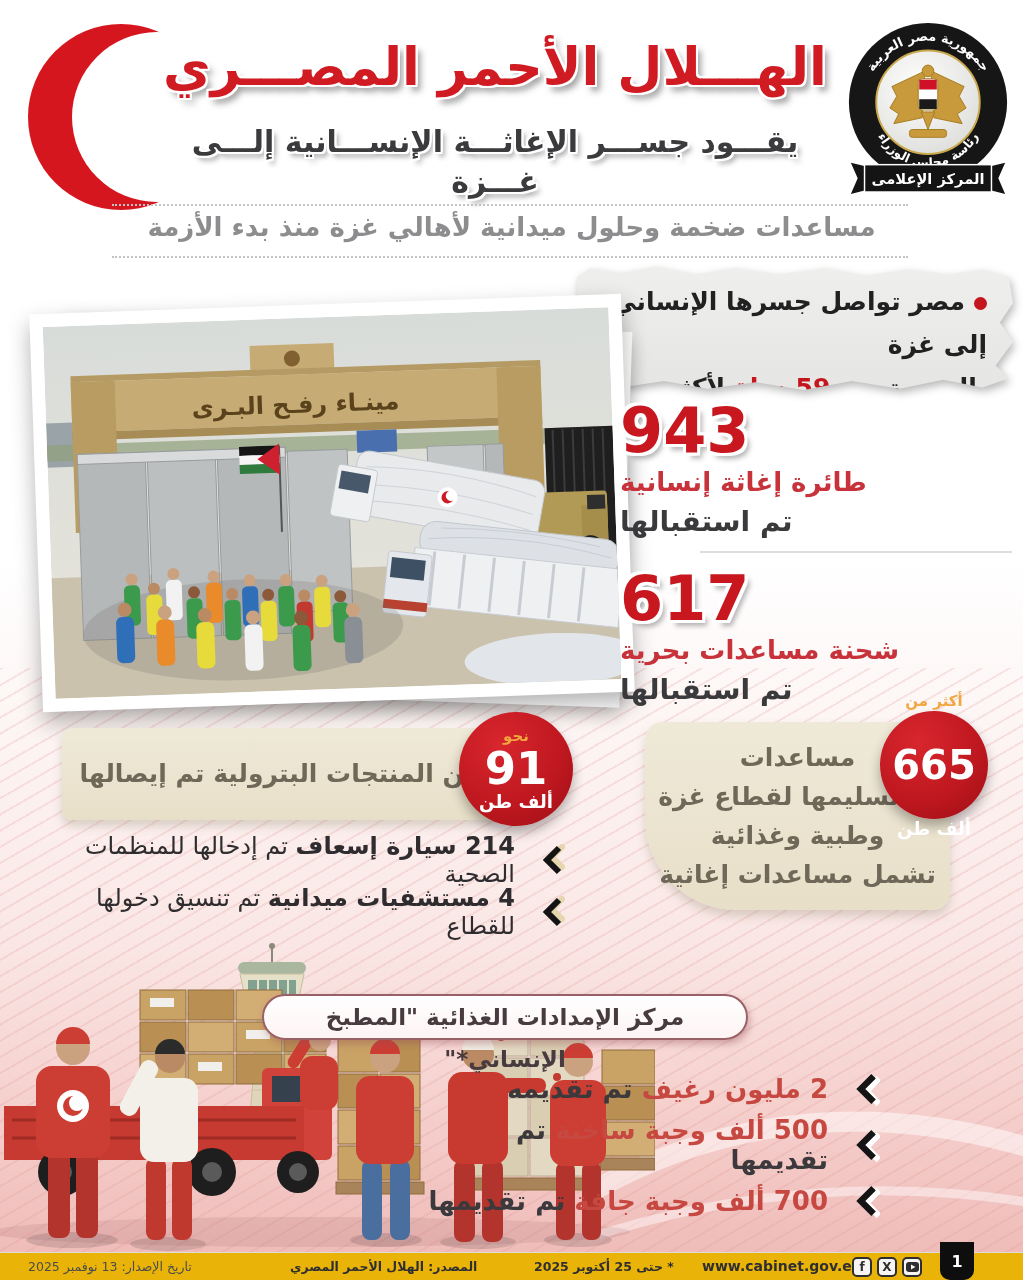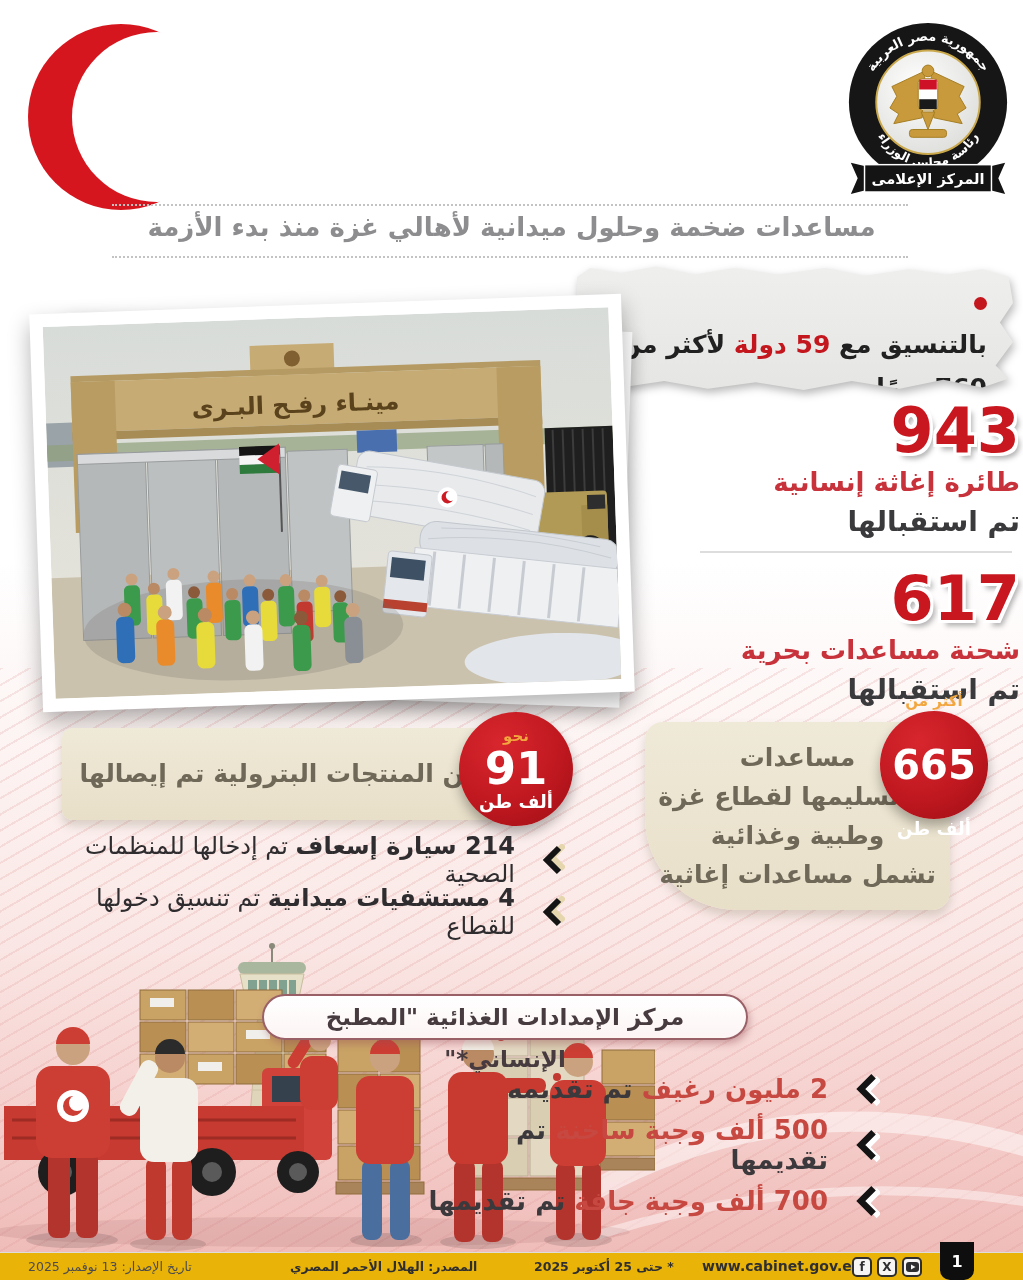--- a/index.html
+++ b/index.html
@@ -32,21 +32,21 @@
   .torn-line { font-size:25px; font-weight:700; color:#212121; line-height:43px; }
   .torn-dot { display:inline-block; width:13px; height:13px; border-radius:50%; background:#c3161d; margin-left:9px; vertical-align:middle; }
   .torn-hl { color:#c3161d; font-weight:800; }
 
   
   .photo-back { position:absolute; left:60px; top:322px; width:566px; height:376px; background:#fff; transform:rotate(2deg); box-shadow:0 8px 18px rgba(0,0,0,.22); }
   .photo-frame { position:absolute; left:36px; top:304px; width:592px; height:398px; background:#fff; padding:13px; transform:rotate(-2deg); box-shadow:0 10px 22px rgba(0,0,0,.3); }
   .photo-frame svg { display:block; width:100%; height:100%; }
 
   
-  .stat { position:absolute; left:620px; width:400px; text-align:right; }
+  .stat { position:absolute; left:620px; width:400px; text-align:left; }
   .stat-number { font-size:62px; font-weight:800; color:#c8171e; line-height:66px;
     text-shadow:-3px -3px 0 #fff, -3px 0 0 #fff, -3px 3px 0 #fff, 0 -3px 0 #fff, 0 3px 0 #fff, 3px -3px 0 #fff, 3px 0 0 #fff, 3px 3px 0 #fff, 5px 6px 5px rgba(90,90,90,.45); }
   .stat-label { font-size:26px; font-weight:700; color:#c8323a; line-height:36px; }
   .stat-sub { font-size:28px; font-weight:600; color:#3a3a3c; line-height:30px; margin-top:7px; }
   .stat-divider { position:absolute; left:700px; top:551px; width:312px; height:0; border-top:2px solid #dedddd; }
 
   
   .beige { position:absolute; background:linear-gradient(180deg,#efe9d8,#e8dfc8); box-shadow:0 6px 10px rgba(120,110,85,.25); color:#6f6858; }
   .box-petrol { left:62px; top:728px; width:436px; height:92px; border-radius:10px; font-size:25px; font-weight:700; line-height:92px; text-align:center; }
   .box-aid { left:645px; top:722px; width:305px; height:188px; border-radius:18px 18px 18px 92px; font-size:25px; font-weight:700; text-align:center; padding-top:16px; line-height:39px; }
@@ -132,28 +132,32 @@
     </text>
     <text font-size="12.5" font-weight="bold" fill="#ffffff" font-family="DejaVu Sans, sans-serif">
       <textPath href="#arcBot" startOffset="50%" text-anchor="middle">رئاسة مجلس الوزراء</textPath>
     </text>
     <polygon points="6,146 22,150 22,174 6,178 13,162" fill="#141414"></polygon>
     <polygon points="164,146 148,150 148,174 164,178 157,162" fill="#141414"></polygon>
     <rect x="20" y="148" width="130" height="28" fill="#141414" stroke="#ffffff" stroke-width="1.5"></rect>
     <text x="85" y="168" font-size="15" font-weight="bold" fill="#ffffff" text-anchor="middle" font-family="DejaVu Sans, sans-serif">المركز الإعلامى</text>
   </svg>
 
+  <div class="title-block">
+    <div class="main-title">الهـــلال الأحمر المصـــري</div>
+    <div class="sub-title">يقـــود جســـر الإغاثـــة الإنســـانية إلـــى غـــزة</div>
+  </div>
 
   <div class="dotline" style="top:204px"></div>
   <div class="tagline">مساعدات ضخمة وحلول ميدانية لأهالي غزة منذ بدء الأزمة</div>
   <div class="dotline" style="top:256px"></div>
 
   <div class="torn-wrap">
     <div class="torn">
-      <div class="torn-line"><span class="torn-dot"></span></div>
+      <div class="torn-line"><span class="torn-dot"></span><span>مصر تواصل جسرها الإنساني إلى غزة</span></div>
       <div class="torn-line"><span>بالتنسيق مع </span><span class="torn-hl">59 دولة</span><span> لأكثر من 760 يومًا</span></div>
     </div>
   </div>
 
   <div class="photo-back"></div>
   <div class="photo-frame">
     <svg viewBox="0 0 566 370" preserveAspectRatio="none">
       <defs>
         <linearGradient id="sky" x1="0" y1="0" x2="0" y2="1">
           <stop offset="0" stop-color="#d8dcd9"></stop>

